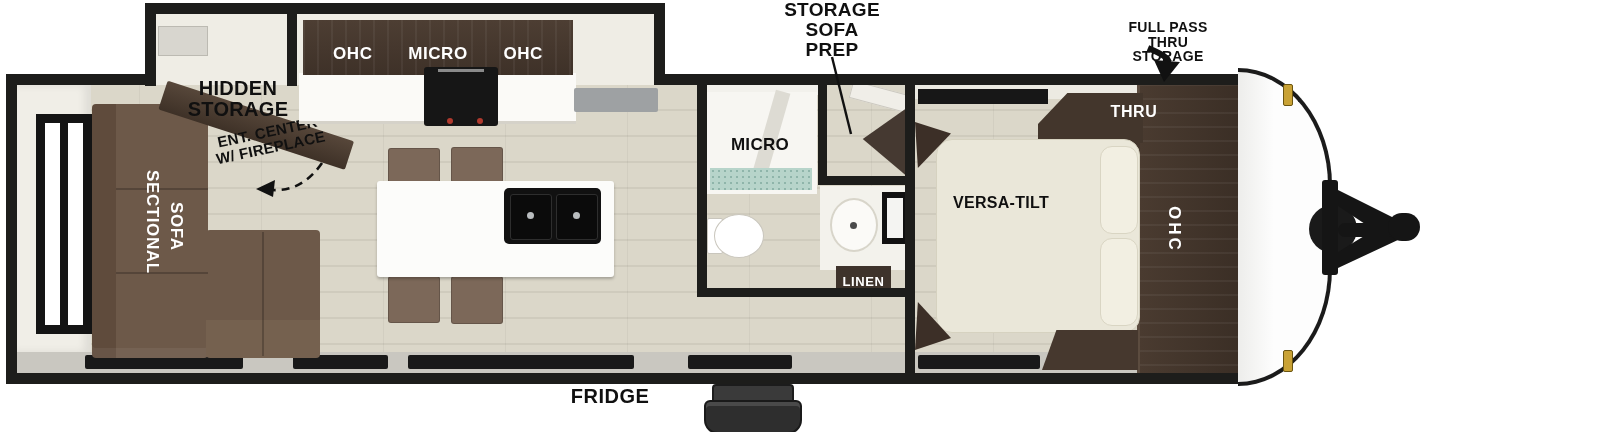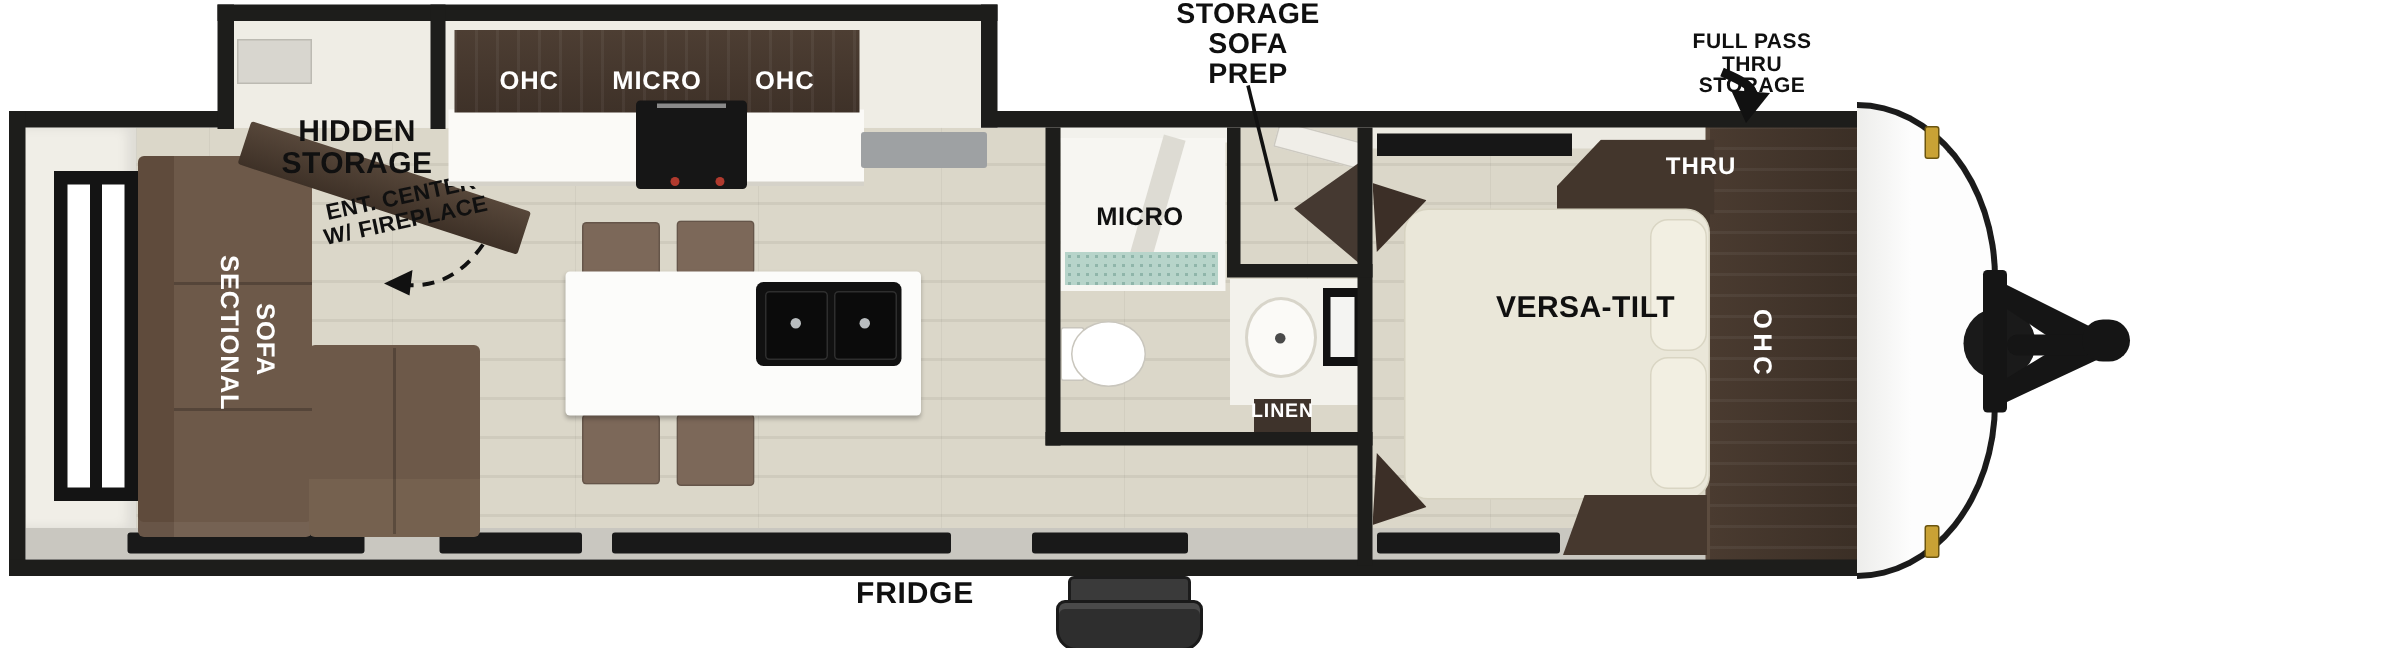--- a/index.html
+++ b/index.html
@@ -104,37 +104,37 @@
   <div class="abs" style="left:763px;top:90px;width:15px;height:92px;background:#dddbd3;transform:rotate(16deg);"></div>
   <div class="abs" style="left:710px;top:168px;width:102px;height:22px;background:#b7d4ca;background-image:radial-gradient(#8fb5aa 1px, transparent 1px);background-size:6px 6px;"></div>
   <span class="lbl" style="left:707px;top:136px;width:106px;font-size:17px;">MICRO</span>
   <div class="abs" style="left:707px;top:218px;width:14px;height:34px;background:#ffffff;border:1px solid #c9c6bd;border-radius:2px;"></div>
   <div class="abs" style="left:714px;top:214px;width:48px;height:42px;background:#ffffff;border:1px solid #c9c6bd;border-radius:50%;"></div>
   <div class="abs" style="left:820px;top:186px;width:88px;height:84px;background:#f3f2ec;"></div>
   <div class="abs" style="left:830px;top:198px;width:44px;height:50px;background:#fbfaf7;border:2px solid #d8d5ca;border-radius:50%;"></div>
   <div class="abs" style="left:850px;top:222px;width:7px;height:7px;border-radius:50%;background:#4a4a4a;"></div>
   <div class="abs" style="left:882px;top:192px;width:26px;height:52px;background:#111111;"></div>
   <div class="abs" style="left:887px;top:198px;width:16px;height:40px;background:#f4f4f2;"></div>
-  <div class="abs" style="left:836px;top:266px;width:38px;height:23px;background:#3e332b;display:flex;align-items:flex-start;justify-content:center;">
+  <div class="abs" style="left:836px;top:266px;width:55px;height:23px;background:#3e332b;display:flex;align-items:flex-end;justify-content:center;">
     <span class="wlbl" style="position:static;font-size:13px;">LINEN</span>
   </div>
 
   <div class="abs" style="left:850px;top:88px;width:60px;height:16px;background:#f0eee8;border:1px solid #ccc9c0;transform:rotate(15deg);"></div>
   <div class="abs" style="left:860px;top:104px;width:46px;height:76px;background:#453931;clip-path:polygon(100% 6%,100% 94%,6% 46%);"></div>
 
   <div class="abs" style="left:918px;top:89px;width:130px;height:15px;background:#171717;"></div>
   <div class="abs woodgrainV" style="left:1137px;top:84px;width:106px;height:290px;border-left:3px solid #5c4c3f;box-sizing:border-box;"></div>
   <div class="abs" style="left:1038px;top:93px;width:105px;height:50px;background:#43362c;clip-path:polygon(28% 0,100% 0,100% 100%,0 100%,0 62%);"></div>
   <div class="abs" style="left:1090px;top:140px;width:50px;height:62px;background:#43362c;"></div>
   <span class="wlbl" style="left:1096px;top:103px;width:76px;font-size:16px;">THRU</span>
 
   <div class="abs" style="left:936px;top:139px;width:202px;height:192px;background:#eae7d9;border:1px solid #d6d2c0;border-radius:16px;"></div>
   <div class="abs" style="left:1100px;top:146px;width:36px;height:86px;background:#f2efe2;border:1px solid #d9d5c3;border-radius:12px;"></div>
   <div class="abs" style="left:1100px;top:238px;width:36px;height:86px;background:#f2efe2;border:1px solid #d9d5c3;border-radius:12px;"></div>
-  <div class="lbl" style="left:972px;top:194px;width:170px;font-size:20px;line-height:1.1;">
+  <div class="lbl" style="left:916px;top:194px;width:170px;font-size:16px;line-height:1.1;">
     <span style="display:block;">VERSA-TILT</span>
   </div>
   <div class="abs" style="left:915px;top:122px;width:36px;height:46px;background:#3c2f27;clip-path:polygon(0 0,100% 25%,8% 100%);"></div>
   <div class="abs" style="left:915px;top:302px;width:36px;height:48px;background:#3c2f27;clip-path:polygon(8% 0,100% 75%,0 100%);"></div>
   <div class="abs" style="left:1042px;top:330px;width:96px;height:40px;background:#46382e;clip-path:polygon(15% 0,100% 0,100% 100%,0 100%);"></div>
   <span class="wlbl vtext" style="left:1164px;top:206px;font-size:17px;letter-spacing:3px;">OHC</span>
 
   <div class="wall" style="left:6px;top:74px;width:150px;height:11px;"></div>
   <div class="wall" style="left:145px;top:3px;width:11px;height:83px;"></div>
   <div class="wall" style="left:145px;top:3px;width:520px;height:11px;"></div>

